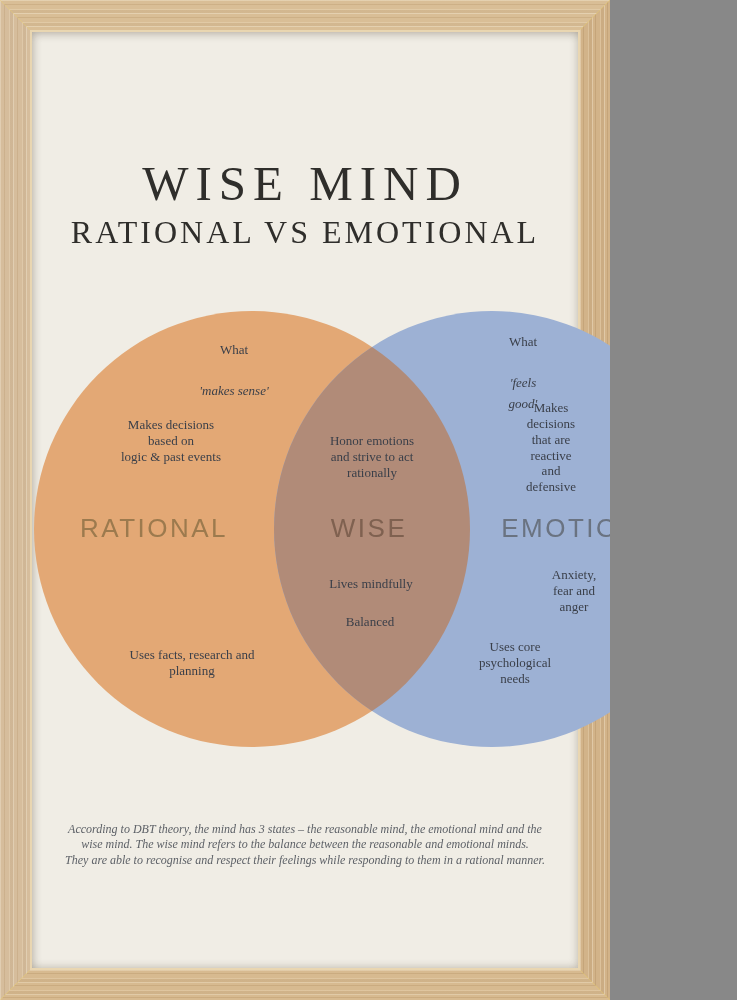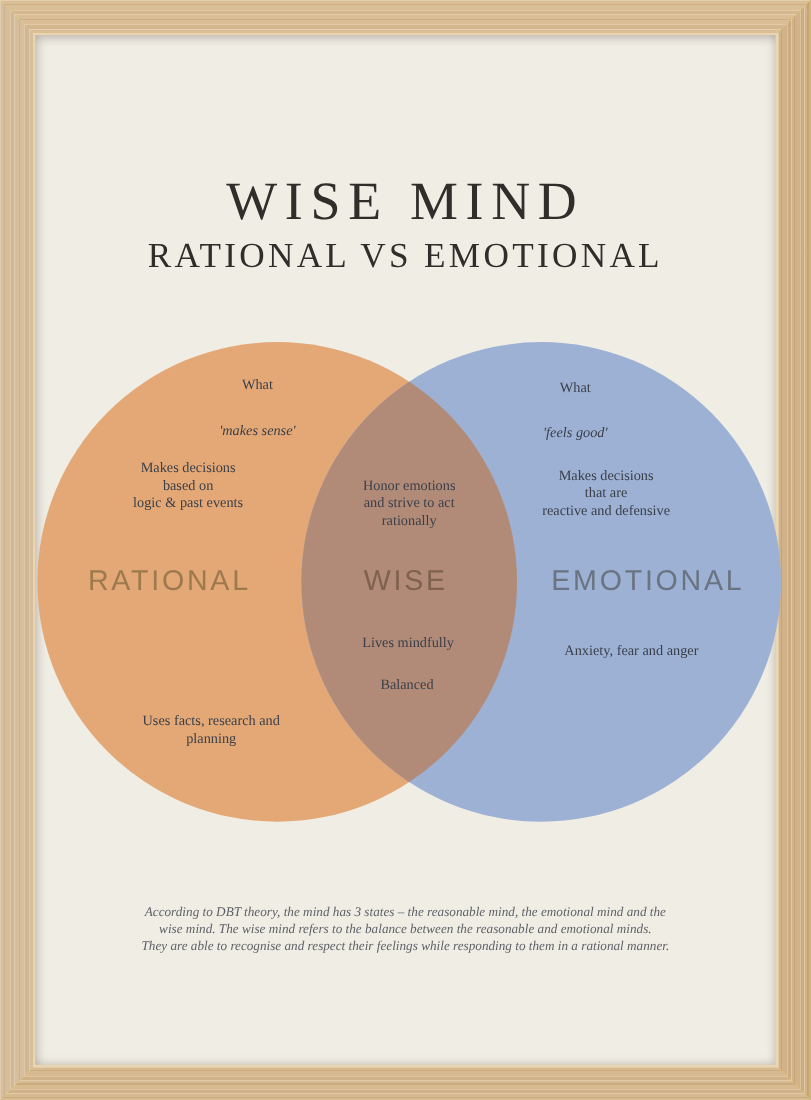--- a/index.html
+++ b/index.html
@@ -1,18 +1,18 @@
 <!DOCTYPE html>
 <html><head>
 <meta charset="utf-8">
 <style>
   html, body { margin: 0; padding: 0; background: #888; }
   .stage {
     position: relative;
-    width: 737px; height: 1000px;
+    width: 610px; height: 1000px;
     overflow: hidden;
     background: #fde047;
     font-family: "Liberation Serif", serif;
   }
   
   .frame-piece { position: absolute; }
   .f-top {
     left: 0; top: 0; right: 0; height: 30px;
     clip-path: polygon(0 0, 100% 0, calc(100% - 30px) 100%, 30px 100%);
     background-color: #d9be96;
@@ -151,18 +151,20 @@
 
     <div class="vtext what-block what-right">
       <div>What</div>
       <div class="what-quote">'feels good'</div>
     </div>
     <div class="vtext md-right">Makes decisions
 that are
 reactive and defensive</div>
     <div class="circle-label label-emotional">EMOTIONAL</div>
     <div class="vtext anxiety">Anxiety, fear and anger</div>
+    <div class="vtext uses-core">Uses core psychological
+needs</div>
 
     <div class="footer">According to DBT theory, the mind has 3 states – the reasonable mind, the emotional mind and the
 wise mind. The wise mind refers to the balance between the reasonable and emotional minds.
 They are able to recognise and respect their feelings while responding to them in a rational manner.</div>
   </div>
 </div>
 
 </body></html>

